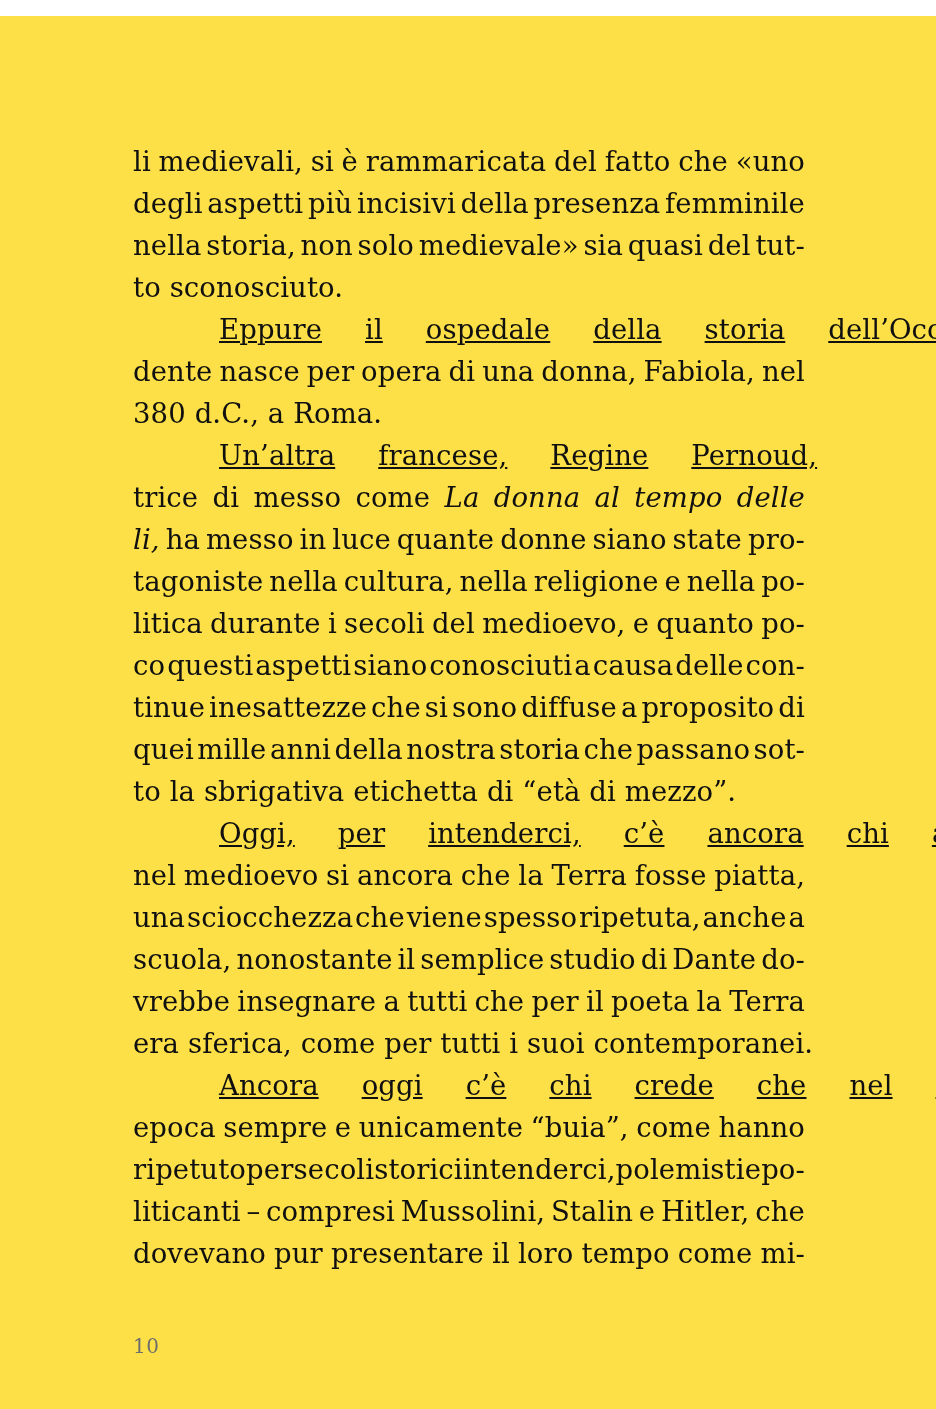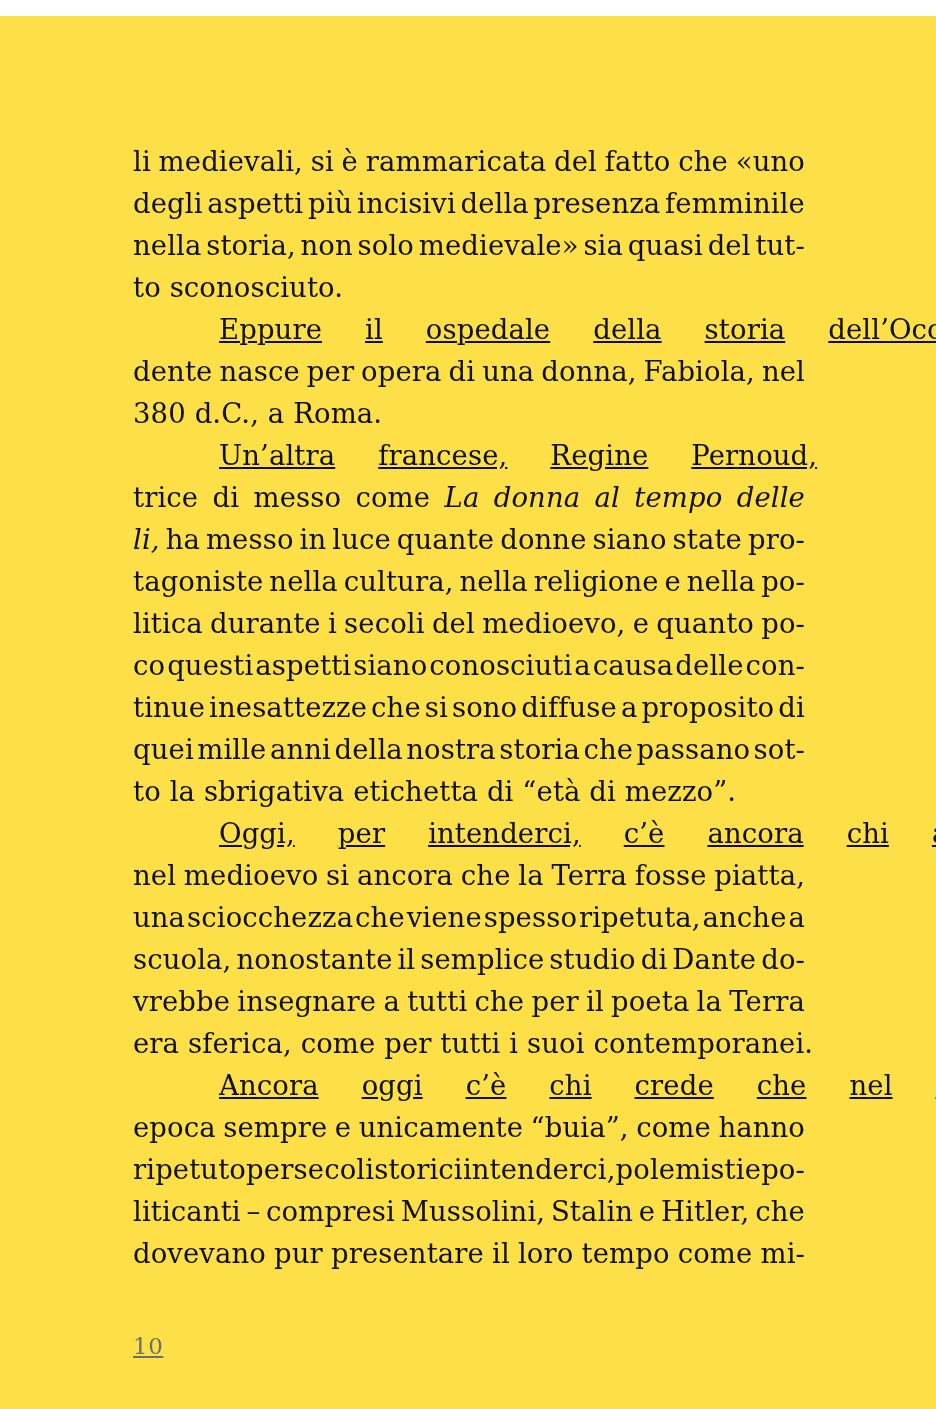--- a/index.html
+++ b/index.html
@@ -81,25 +81,24 @@
   }
 
   .italic {
     font-style: italic;
   }
 
   .folio {
     position: absolute;
     left: 133px;
     top: 1320px;
-    font-size: 23px;
+    font-size: 20px;
     line-height: 20px;
     color: #6e6e6e;
     letter-spacing: 0.5px;
-    text-decoration: underline;
   }
 </style>
 </head>
 <body>
 
 <div class="page">
 
   <div class="scan-grain"></div>
 
   <div class="text-block" id="text-block">

